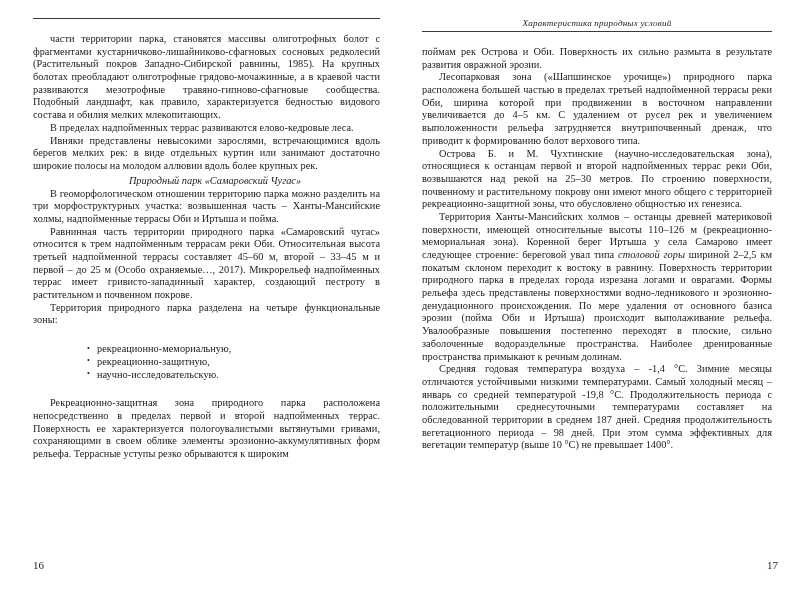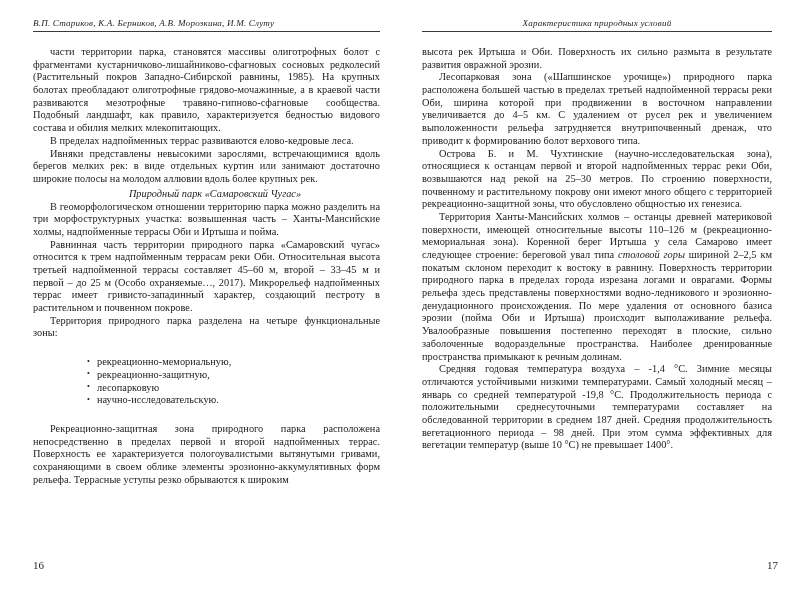--- a/index.html
+++ b/index.html
@@ -112,54 +112,52 @@
   .folio-left  { left: 33px; }
   .folio-right { right: 22px; }
 </style>
 </head>
 <body>
 
 <div class="spread">
 
   <div class="page page-left">
 
-    <div class="runhead runhead-left">В.П. Стариков, К.А. Берников, А.В. Морозкина, И.М. Слуту</div>
     <hr class="runrule">
 
     <div class="body">
       <p>части территории парка, становятся массивы олиготрофных болот с фрагментами кустарничково-лишайниково-сфагновых сосновых редколесий (Растительный покров Западно-Сибирской равнины, 1985). На крупных болотах преобладают олиготрофные грядово-мочажинные, а в краевой части развиваются мезотрофные травяно-гипново-сфагновые сообщества. Подобный ландшафт, как правило, характеризуется бедностью видового состава и обилия мелких млекопитающих.</p>
       <p>В пределах надпойменных террас развиваются елово-кедровые леса.</p>
       <p>Ивняки представлены невысокими зарослями, встречающимися вдоль берегов мелких рек: в виде отдельных куртин или занимают достаточно широкие полосы на молодом аллювии вдоль более крупных рек.</p>
 
       <p class="subhead">Природный парк «Самаровский Чугас»</p>
 
       <p>В геоморфологическом отношении территорию парка можно разделить на три морфоструктурных участка: возвышенная часть – Ханты-Мансийские холмы, надпойменные террасы Оби и Иртыша и пойма.</p>
       <p>Равнинная часть территории природного парка «Самаровский чугас» относится к трем надпойменным террасам реки Оби. Относительная высота третьей надпойменной террасы составляет 45–60 м, второй – 33–45 м и первой – до 25 м (Особо охраняемые…, 2017). Микрорельеф надпойменных террас имеет гривисто-западинный характер, создающий пестроту в растительном и почвенном покрове.</p>
       <p>Территория природного парка разделена на четыре функциональные зоны:</p>
 
       <ul class="bullets">
         <li>рекреационно-мемориальную,</li>
         <li>рекреационно-защитную,</li>
-        <li>лесопарковую</li>
         <li>научно-исследовательскую.</li>
       </ul>
 
       <p>Рекреационно-защитная зона природного парка расположена непосредственно в пределах первой и второй надпойменных террас. Поверхность ее характеризуется пологоувалистыми вытянутыми гривами, сохраняющими в своем облике элементы эрозионно-аккумулятивных форм рельефа. Террасные уступы резко обрываются к широким</p>
     </div>
 
     <div class="folio folio-left">16</div>
   </div>
 
   <div class="page page-right">
 
     <div class="runhead runhead-right">Характеристика природных условий</div>
     <hr class="runrule">
 
     <div class="body">
-      <p class="noindent">высота рек Иртыша и Оби. Поверхность их сильно размыта в результате развития овражной эрозии.</p>
+      <p class="noindent">поймам рек Острова и Оби. Поверхность их сильно размыта в результате развития овражной эрозии.</p>
       <p>Лесопарковая зона («Шапшинское урочище») природного парка расположена большей частью в пределах третьей надпойменной террасы реки Оби, ширина которой при продвижении в восточном направлении увеличивается до 4–5 км. С удалением от русел рек и увеличением выположенности рельефа затрудняется внутрипочвенный дренаж, что приводит к формированию болот верхового типа.</p>
       <p>Острова Б. и М. Чухтинские (научно-исследовательская зона), относящиеся к останцам первой и второй надпойменных террас реки Оби, возвышаются над рекой на 25–30 метров. По строению поверхности, почвенному и растительному покрову они имеют много общего с территорией рекреационно-защитной зоны, что обусловлено общностью их генезиса.</p>
 
       <p>
         <span>Территория Ханты-Мансийских холмов – останцы древней материковой поверхности, имеющей относительные высоты 110–126 м (рекреационно-мемориальная зона). Коренной берег Иртыша у села Самарово имеет следующее строение: береговой увал типа </span><span class="it">столовой горы</span><span> шириной 2–2,5 км покатым склоном переходит к востоку в равнину. Поверхность территории природного парка в пределах города изрезана логами и оврагами. Формы рельефа здесь представлены поверхностями водно-ледникового и эрозионно-денудационного происхождения. По мере удаления от основного базиса эрозии (пойма Оби и Иртыша) происходит выполаживание рельефа. Увалообразные повышения постепенно переходят в плоские, сильно заболоченные водораздельные пространства. Наиболее дренированные пространства примыкают к речным долинам.</span>
       </p>
 
       <p>Средняя годовая температура воздуха – -1,4 °С. Зимние месяцы отличаются устойчивыми низкими температурами. Самый холодный месяц – январь со средней температурой -19,8 °С. Продолжительность периода с положительными среднесуточными температурами составляет на обследованной территории в среднем 187 дней. Средняя продолжительность вегетационного периода – 98 дней. При этом сумма эффективных для вегетации температур (выше 10 °С) не превышает 1400°.</p>
     </div>
 

